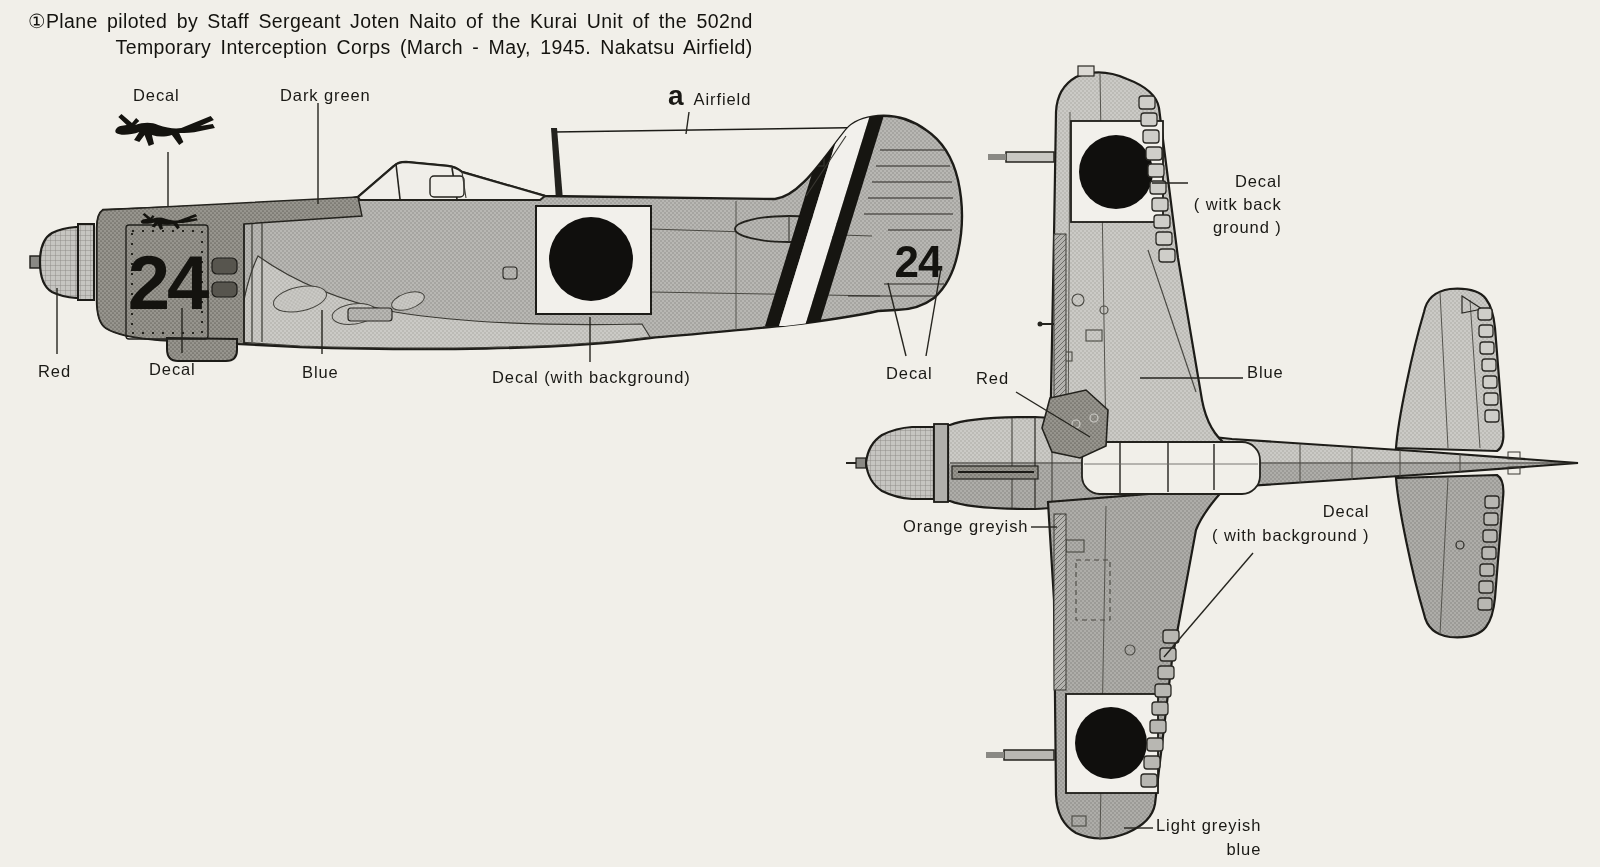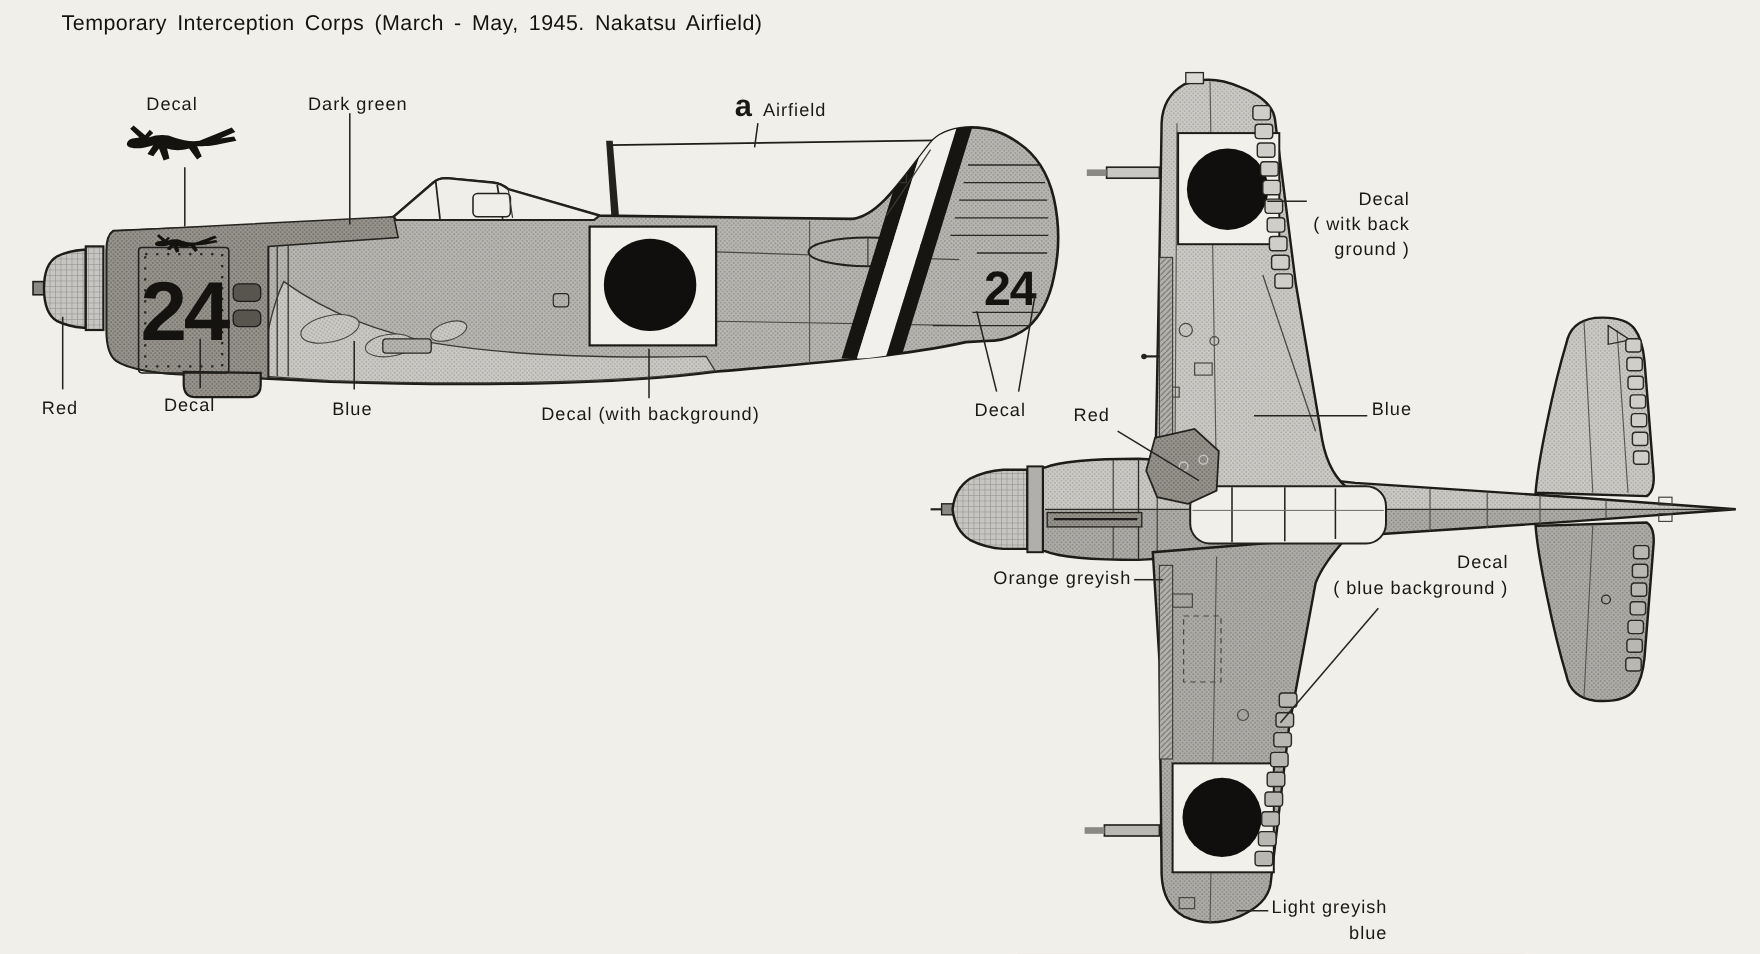--- a/index.html
+++ b/index.html
@@ -13,21 +13,21 @@
     position:absolute;
     font-size:16.5px;line-height:1.4;
     letter-spacing:.9px;color:#1a1915;white-space:nowrap;text-align:right;
   }
   .lbl .ind{display:block;}
   .title{
     position:absolute;left:28px;top:8px;
     font-size:19.5px;line-height:26px;letter-spacing:.4px;word-spacing:3.5px;
     color:#14130f;
   }
-  .title .l2{margin-left:28px;}
+  .title .l2{margin-left:28px;text-align:right;}
   .ant-wrap{display:flex;align-items:baseline;}
   .ant-a{font-size:28px;font-weight:bold;margin-right:10px;letter-spacing:0;}
 </style>
 </head>
 <body>
 
 <div class="page">
 
 <svg class="art" width="1600" height="867" viewBox="0 0 1600 867">
   <defs>
@@ -322,20 +322,21 @@
       <line x1="1016" y1="392" x2="1090" y2="437"></line>
       <line x1="1140" y1="378" x2="1243" y2="378"></line>
       <line x1="1031" y1="527" x2="1057" y2="527"></line>
       <line x1="1253" y1="553" x2="1164" y2="657"></line>
       <line x1="1124" y1="828" x2="1153" y2="828"></line>
     </g>
   </g>
 </svg>
 
 <div class="title">
+  <div class="l1">①Plane piloted by Staff Sergeant Joten Naito of the Kurai Unit of the 502nd</div>
   <div class="l2">Temporary Interception Corps (March - May, 1945.  Nakatsu Airfield)</div>
 </div>
 
 <div class="lbl" style="left:133px;top:84px">Decal</div>
 <div class="lbl" style="left:280px;top:84px">Dark green</div>
 
 <div class="lbl ant-wrap" style="left:668px;top:76px">
   <span class="ant-a">a</span>
   <span>Airfield</span>
 </div>
@@ -351,21 +352,21 @@
   <span class="ind">( witk back</span>
   <span class="ind" style="margin-left:22px">ground )</span>
 </div>
 
 <div class="lbl" style="left:976px;top:367px">Red</div>
 <div class="lbl" style="left:1247px;top:361px">Blue</div>
 <div class="lbl" style="left:903px;top:515px">Orange greyish</div>
 
 <div class="lbl" style="left:1212px;top:499px;line-height:24px">
   <span class="ind" style="margin-left:12px">Decal</span>
-  <span class="ind">( blue background )</span>
+  <span class="ind">( with background )</span>
 </div>
 
 <div class="lbl" style="left:1156px;top:813px;line-height:24px">
   <span class="ind">Light greyish</span>
   <span class="ind">blue</span>
 </div>
 
 </div>
 
 </body></html>

